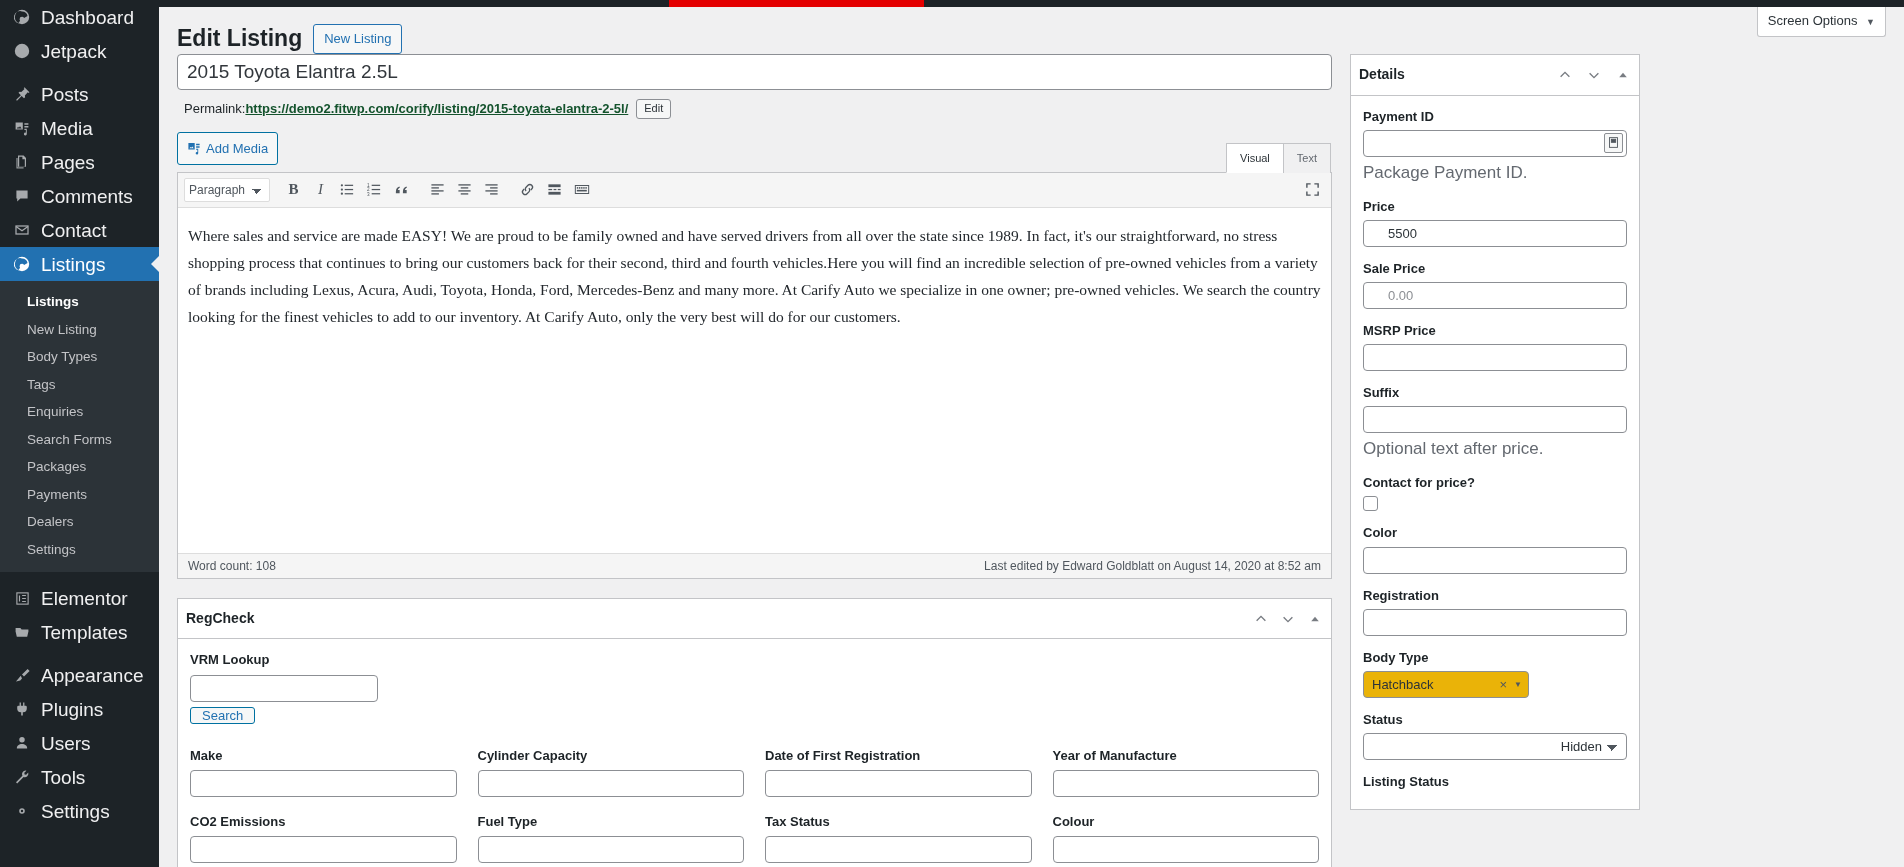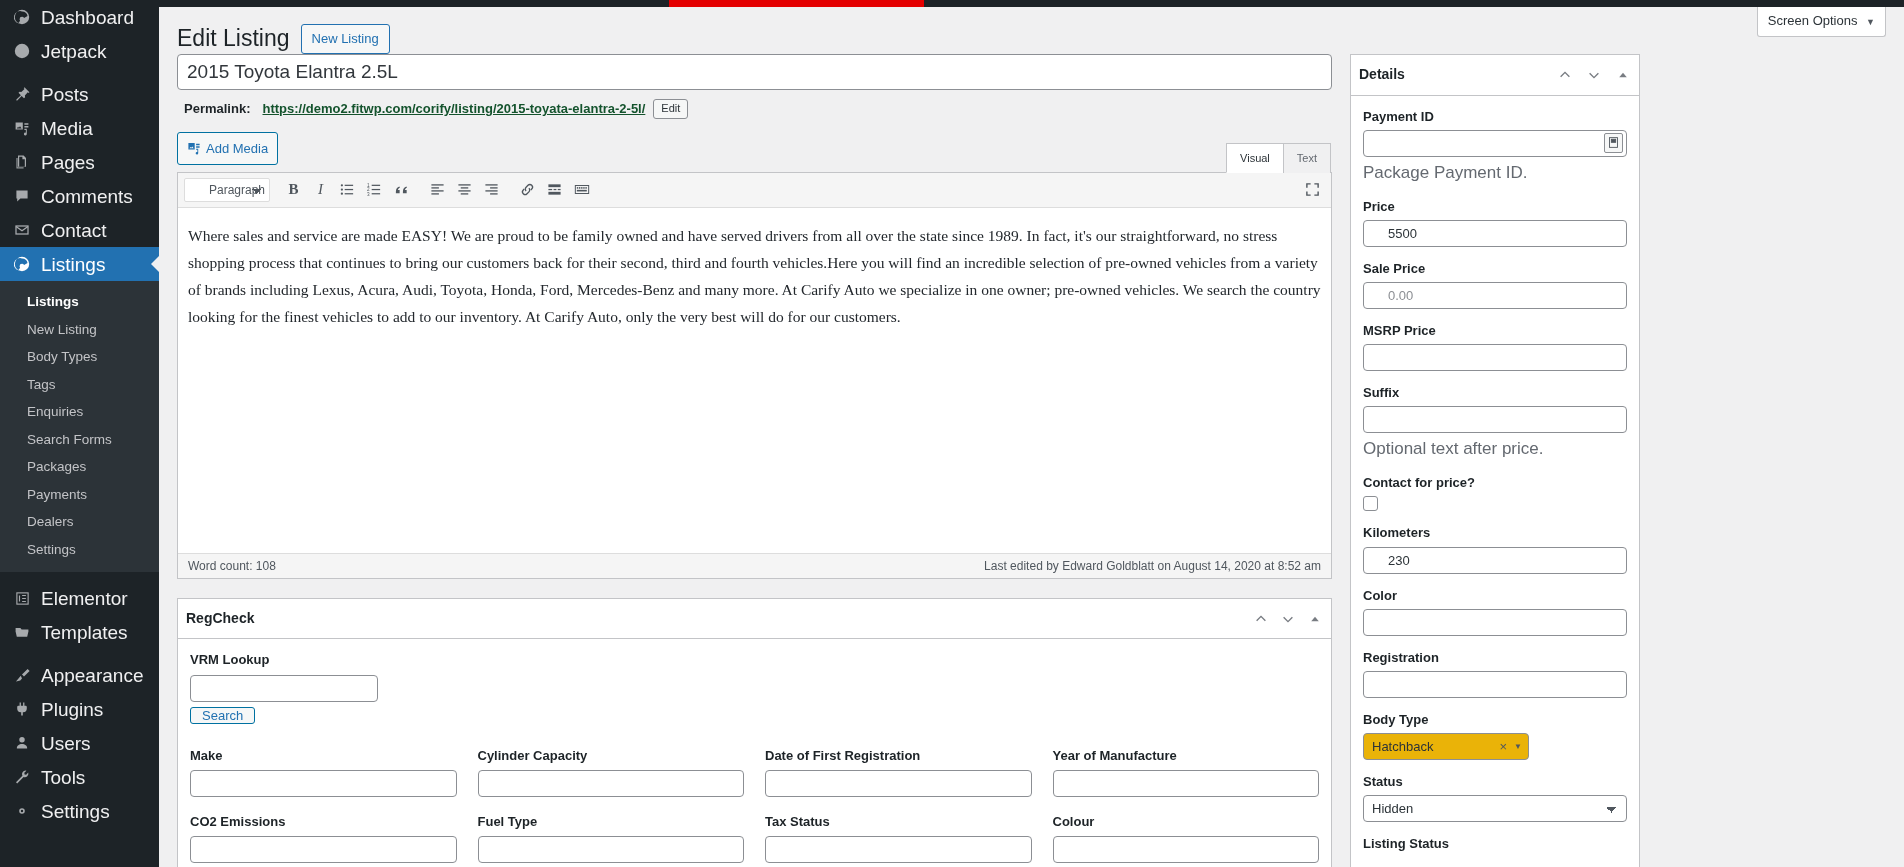--- a/index.html
+++ b/index.html
@@ -52,40 +52,40 @@
   #screen-options {
     position: absolute; top: 0px; right: 18px;
     background: #fff; border: 1px solid #c3c4c7; border-top: none;
     border-radius: 0 0 3px 3px; padding: 4px 10px 5px 10px;
     font-size: 13px; color: #2c3338; cursor: pointer; line-height: 1.5;
   }
   #screen-options .caret { font-size: 9px; margin-left: 5px; color: #50575e; }
 
   
   #title-row { display: flex; align-items: center; margin: 17px 0 0 18px; }
-  #page-title { font-size: 23px; font-weight: 400; color: #1d2327; line-height: 1.3; }
+  #page-title { font-size: 23px; font-weight: 700; color: #1d2327; line-height: 1.3; }
   #new-listing-btn {
     margin-left: 11px; font-size: 13px; line-height: 2.1;
     padding: 0 10px; color: #2271b1; background: #f6f7f7;
     border: 1px solid #2271b1; border-radius: 3px; cursor: pointer;
   }
 
   
   #cols { position: absolute; top: 47px; left: 18px; right: 18px; bottom: 0; }
   #col-left { position: absolute; left: 0; width: 1155px; top: 0; bottom: 0; }
   #col-right { position: absolute; left: 1173px; width: 290px; top: 0; bottom: 0; }
 
   
   #post-title-input {
     width: 100%; height: 36px; font-size: 19px; color: #32373c;
     padding: 3px 9px; border: 1px solid #8c8f94; border-radius: 4px;
     background: #fff; font-family: "Liberation Sans", sans-serif; outline: none;
   }
   #permalink-row { margin-top: 9px; padding-left: 7px; display: flex; align-items: center; font-size: 13px; color: #1d2327; }
-  #permalink-row .pm-label { font-weight: 700; margin-right: 12px; }
+  #permalink-row .pm-label { font-weight: 400; margin-right: 0; }
   #permalink-url { color: #14532d; text-decoration: underline; font-weight: 600; cursor: pointer; }
   #permalink-edit {
     margin-left: 8px; font-size: 11px; line-height: 1.6; padding: 0 7px;
     background: #f6f7f7; border: 1px solid #8c8f94; border-radius: 3px;
     color: #2c3338; cursor: pointer;
   }
 
   
   #media-row { margin-top: 13px; }
   #add-media-btn {
@@ -110,21 +110,21 @@
     padding: 4px 6px; min-height: 35px;
   }
   #para-select {
     width: 86px; height: 24px; font-size: 12px; color: #50575e;
     border: 1px solid #ddd; background: #fff; border-radius: 2px;
     padding: 0 4px; font-family: "Liberation Sans", sans-serif;
     -webkit-appearance: none; appearance: none; cursor: pointer;
     background-image: linear-gradient(45deg, transparent 50%, #50575e 50%),
                       linear-gradient(135deg, #50575e 50%, transparent 50%);
     background-position: calc(100% - 12px) 10px, calc(100% - 7px) 10px;
-    background-size: 5px 5px, 5px 5px; background-repeat: no-repeat; text-align: right;
+    background-size: 5px 5px, 5px 5px; background-repeat: no-repeat;
   }
   .tb-btn {
     width: 25px; height: 25px; display: flex; align-items: center; justify-content: center;
     color: #50575e; cursor: pointer; border-radius: 2px; font-size: 14px; flex: 0 0 25px;
   }
   .tb-btn svg { display: block; }
   .tb-gap { width: 7px; flex: 0 0 7px; }
   #tb-fullscreen { margin-left: auto; }
   #editor-body {
     padding: 14px 10px 10px 10px; min-height: 345px;
@@ -197,21 +197,21 @@
   .select2 .s2-clear { color: #50575e; font-size: 13px; margin-right: 7px; }
   .select2 .s2-caret { color: #50575e; font-size: 8px; }
   .native-select {
     width: 100%; height: 27px; border: 1px solid #8c8f94; border-radius: 4px;
     background: #fff; padding: 0 24px 0 8px; font-size: 13px; color: #2c3338;
     font-family: "Liberation Sans", sans-serif; cursor: pointer;
     -webkit-appearance: none; appearance: none;
     background-image: linear-gradient(45deg, transparent 50%, #50575e 50%),
                       linear-gradient(135deg, #50575e 50%, transparent 50%);
     background-position: calc(100% - 14px) 11px, calc(100% - 9px) 11px;
-    background-size: 6px 6px, 6px 6px; background-repeat: no-repeat;
+    background-size: 6px 6px, 6px 6px; background-repeat: no-repeat; text-align: right;
   }
   .side-pb-head .pb-actions { gap: 13px; }
 </style>
 </head>
 <body>
 
 <div id="topbar">
   <div id="topbar-progress"></div>
 </div>
 
@@ -656,24 +656,20 @@
             <label class="side-label">Suffix</label>
             <input class="side-input" type="text" value="" style="">
             <div class="side-desc">Optional text after price.</div>
           </div>
 
           <div class="side-field">
             <label class="side-label">Contact for price?</label>
             <span class="chk"></span>
           </div>
 
-          <div class="side-field">
-            <label class="side-label">Kilometers</label>
-            <input class="side-input" type="text" value="230" style="">
-          </div>
 
           <div class="side-field">
             <label class="side-label">Color</label>
             <input class="side-input" type="text" value="" style="">
           </div>
 
           <div class="side-field">
             <label class="side-label">Registration</label>
             <input class="side-input" type="text" value="" style="">
           </div>

